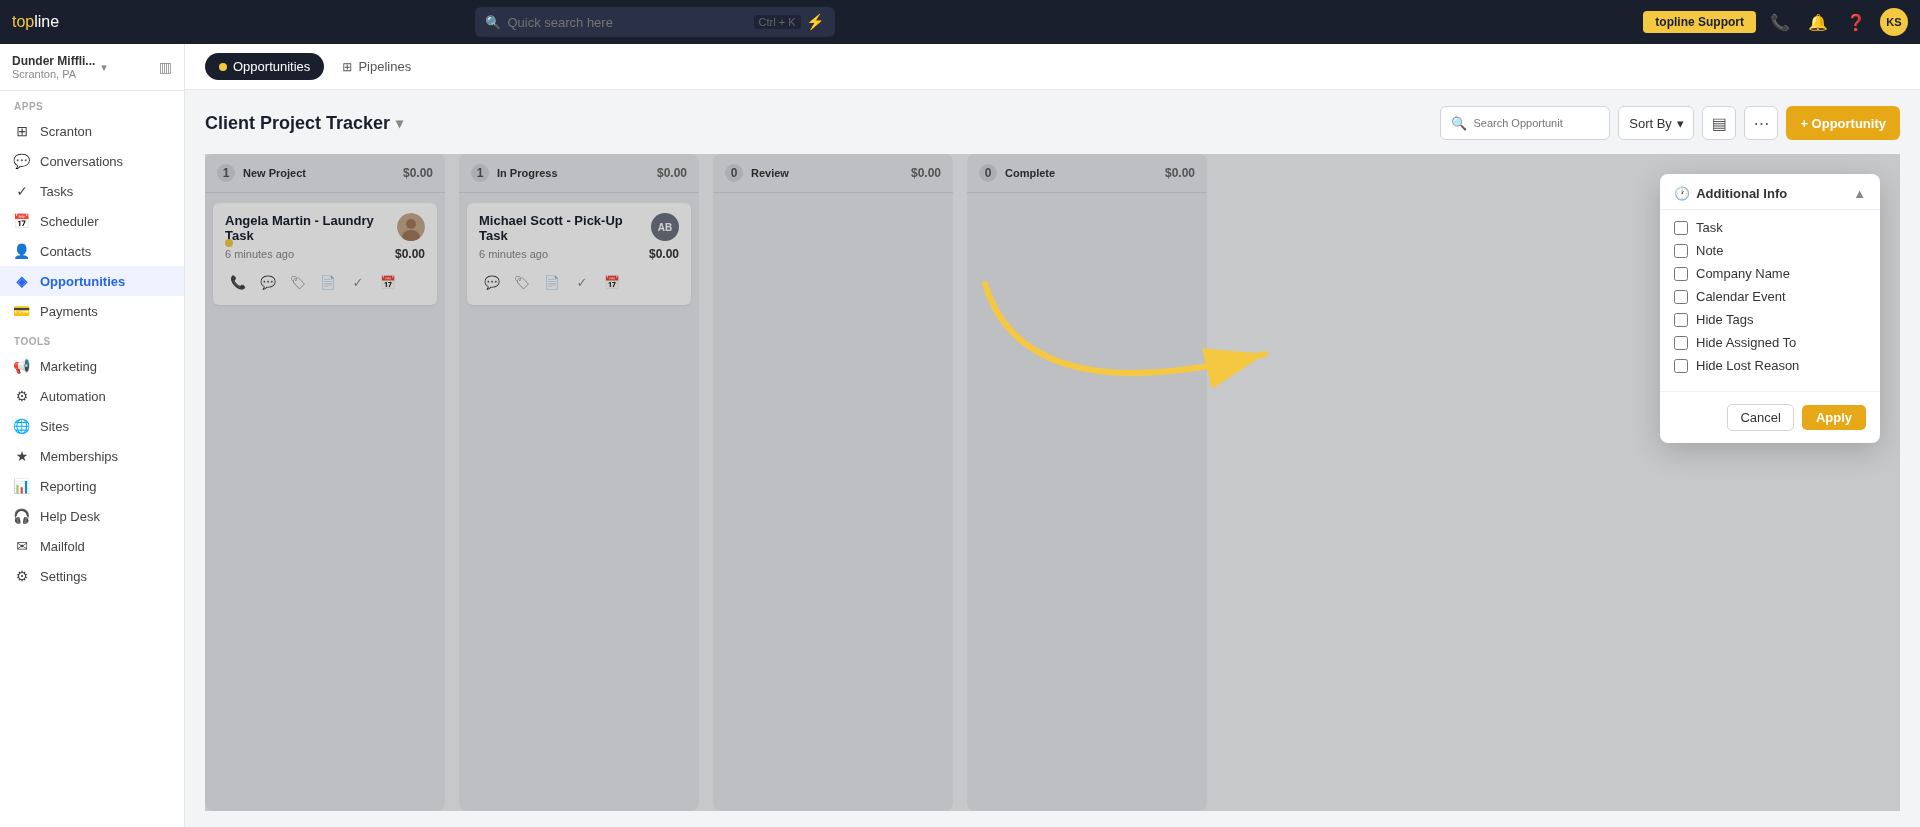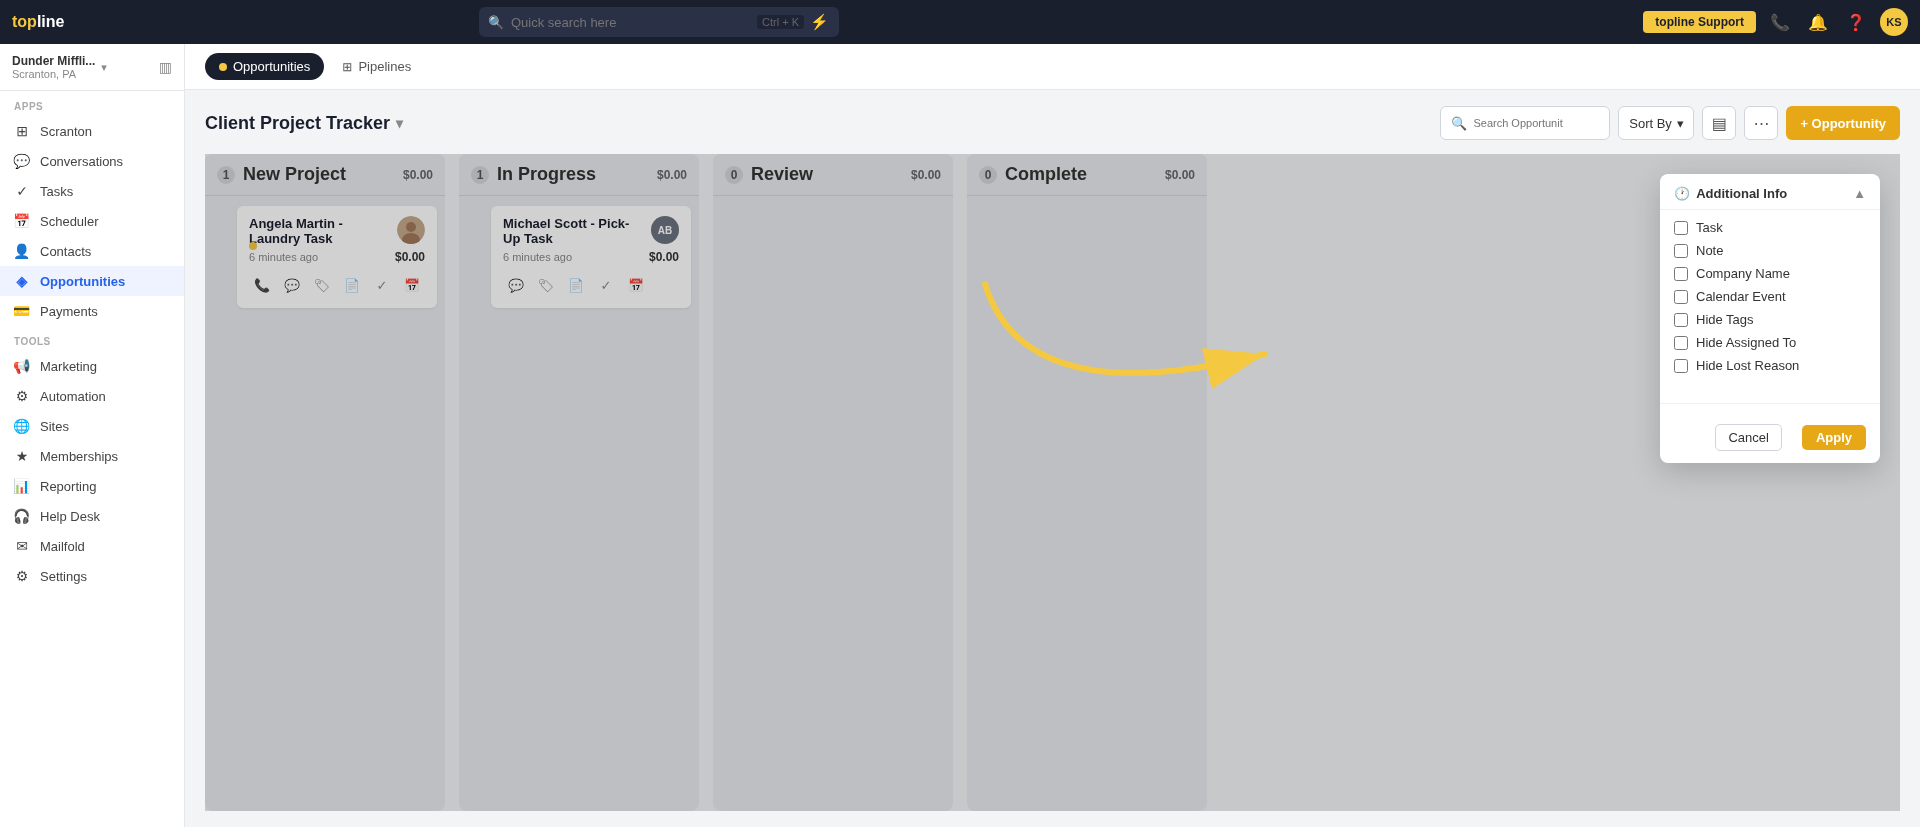--- a/index.html
+++ b/index.html
@@ -11,21 +11,21 @@
       background: #1a1f2e;
       display: flex;
       align-items: center;
       padding: 0 12px;
       gap: 8px;
       flex-shrink: 0;
       z-index: 100;
     }
     .topnav-logo {
       color: #fff;
-      font-weight: 700;
+      font-weight: 400;
       font-size: 16px;
       margin-right: 8px;
     }
     .topnav-logo span { color: #f5c842; }
     .search-bar {
       flex: 1;
       max-width: 360px;
       margin: 0 auto;
       background: #2a3045;
       border-radius: 6px;
@@ -325,21 +325,21 @@
       font-weight: 700;
       color: #555;
       background: #d1d5db;
       border-radius: 10px;
       width: 18px; height: 18px;
       display: flex; align-items: center; justify-content: center;
       margin-right: 8px;
       flex-shrink: 0;
     }
     .col-title {
-      font-size: 18px;
+      font-size: 11px;
       font-weight: 600;
       color: #333;
       flex: 1;
     }
     .col-amount {
       font-size: 12px;
       color: #666;
       font-weight: 600;
     }
     .col-body {
@@ -351,21 +351,20 @@
       gap: 8px;
     }
 
     
     .card {
       background: #fff;
       border-radius: 6px;
       padding: 10px 12px;
       box-shadow: 0 1px 3px rgba(0,0,0,0.08);
       position: relative;
-      margin-left: 24px;
     }
     .card-header {
       display: flex;
       align-items: flex-start;
       justify-content: space-between;
       margin-bottom: 4px;
     }
     .card-title {
       font-size: 13px;
       font-weight: 600;
@@ -479,24 +478,24 @@
     }
     .popup-checkbox-row input[type="checkbox"] {
       width: 14px; height: 14px;
       cursor: pointer;
       accent-color: #2563eb;
     }
     .popup-footer {
       display: flex;
       align-items: center;
       justify-content: flex-end;
-      gap: 20px;
-      padding: 20px 14px 0;
+      gap: 8px;
+      padding: 12px 14px 0;
       border-top: 1px solid #f0f0f0;
-      margin-top: 20px;
+      margin-top: 8px;
     }
     .popup-cancel-btn {
       background: #fff;
       border: 1px solid #d1d5db;
       border-radius: 5px;
       padding: 5px 12px;
       font-size: 13px;
       cursor: pointer;
       color: #333;
     }

